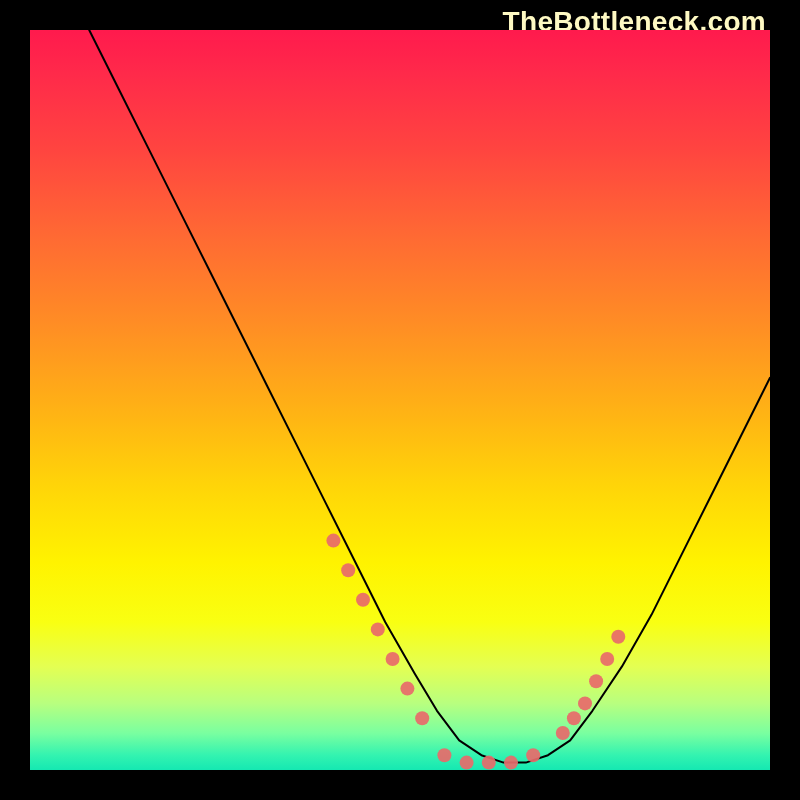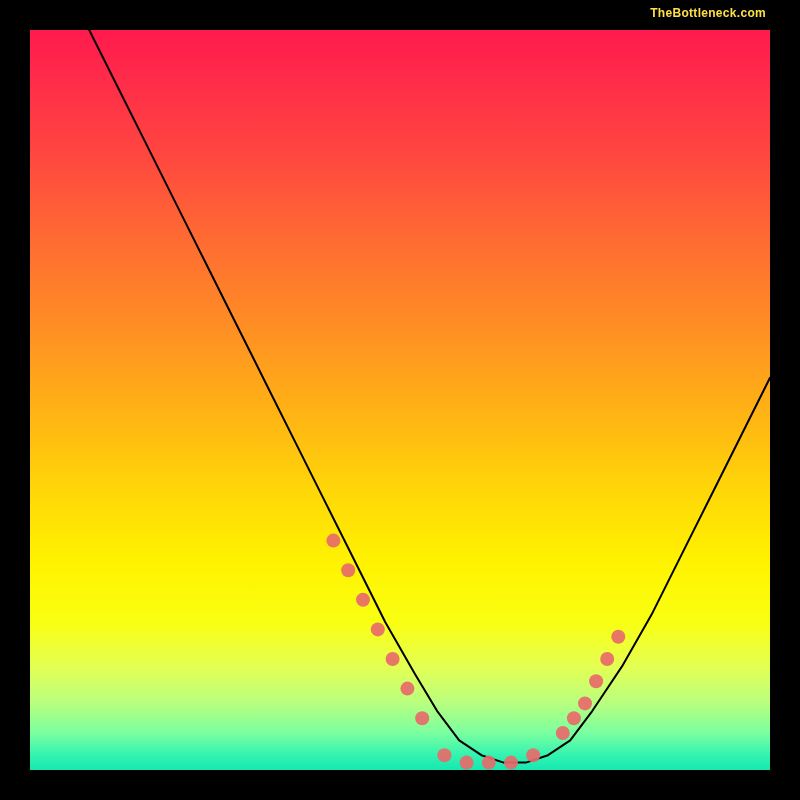--- a/index.html
+++ b/index.html
@@ -38,22 +38,22 @@
       #b8ff7f 91%,
       #7affa0 95%,
       #33f3b0 98%,
       #15e8b2 100%
     );
   }
   .watermark {
     position: absolute;
     top: 6px;
     right: 34px;
-    color: #fde047;
-    font-size: 12px;
+    color: #fef9c3;
+    font-size: 28px;
     font-weight: 600;
     letter-spacing: 0.3px;
     pointer-events: none;
   }
   svg.curve {
     position: absolute;
     left: 0;
     top: 0;
     width: 740px;
     height: 740px;

